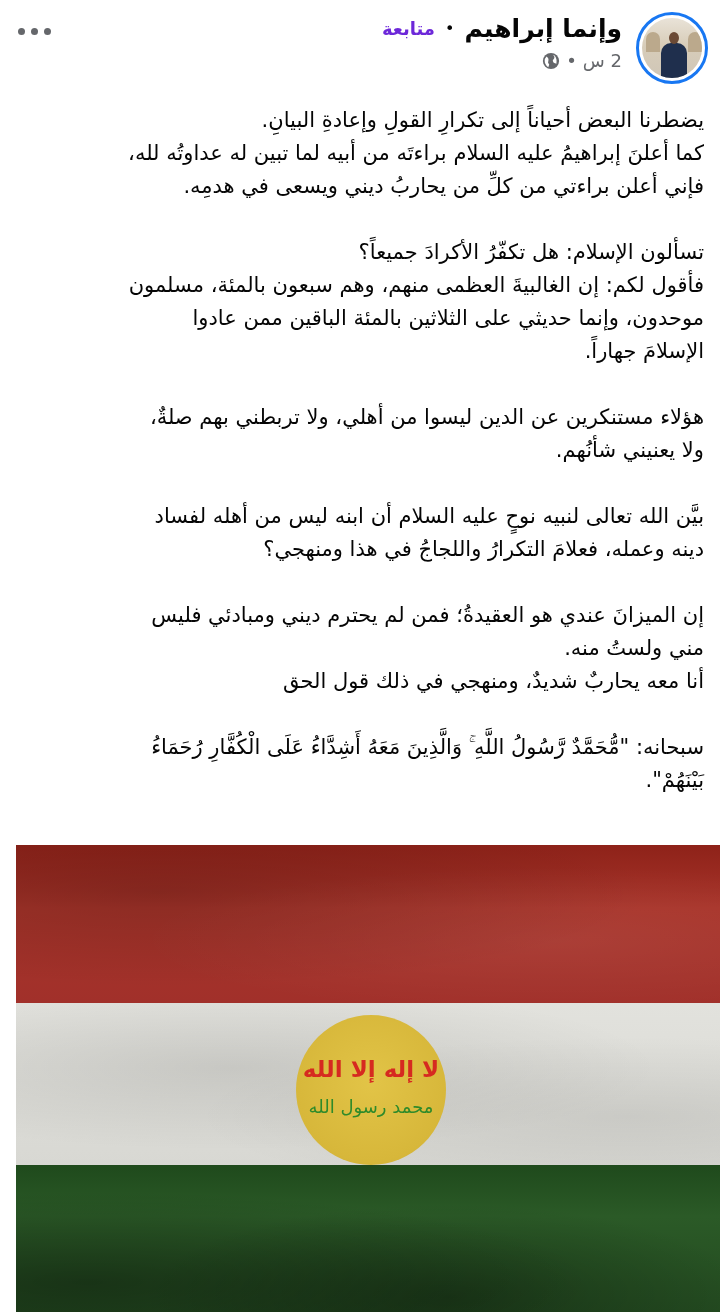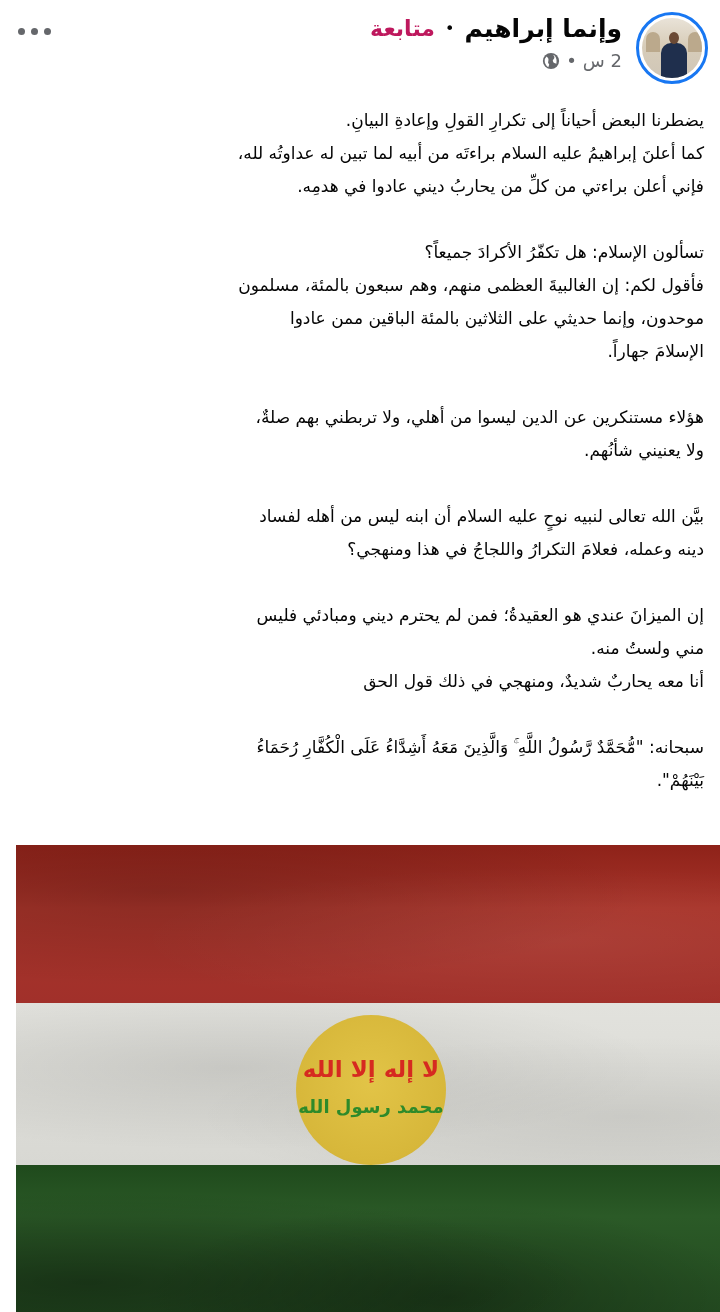--- a/index.html
+++ b/index.html
@@ -18,35 +18,35 @@
     .avatar .arch { position: absolute; top: 14px; width: 14px; height: 20px; border-radius: 7px 7px 0 0; background: #bba98c; }
     .avatar .person-head { position: absolute; left: 27px; top: 14px; width: 10px; height: 12px; border-radius: 50%; background: #6b4a35; }
     .avatar .person-body { position: absolute; left: 19px; top: 25px; width: 26px; height: 40px; border-radius: 10px 10px 0 0; background: #1f2f4d; }
 
     .name-row {
       position: absolute; right: 98px; top: 14px; display: flex; align-items: center;
       direction: rtl; gap: 10px;
     }
     .author-name { font-size: 25px; font-weight: bold; color: #050505; }
     .dot-sep { font-size: 16px; color: #050505; }
-    .follow-link { font-size: 22px; font-weight: bold; color: #be185d; }
+    .follow-link { font-size: 18px; font-weight: bold; color: #6d28d9; }
 
     .meta-row {
       position: absolute; right: 98px; top: 50px; display: flex; align-items: center;
       direction: rtl; gap: 6px; color: #65676b; font-size: 18px;
     }
     .globe-icon { width: 18px; height: 18px; }
 
     .more-button { position: absolute; left: 14px; top: 24px; display: flex; gap: 6px; padding: 4px; cursor: pointer; }
     .more-button span { width: 7px; height: 7px; border-radius: 50%; background: #65676b; display: block; }
 
     .post-text {
       position: absolute; top: 104px; right: 16px; width: 690px;
       direction: rtl; text-align: right;
-      font-family: "DejaVu Sans", sans-serif; font-size: 17px; line-height: 33px; color: #050505;
+      font-family: "DejaVu Sans", sans-serif; font-size: 21px; line-height: 33px; color: #050505;
     }
     .post-text p { margin-bottom: 33px; white-space: normal; }
     .post-text p .ln { display: block; }
 
     .post-image { position: absolute; top: 845px; left: 16px; width: 720px; height: 467px; overflow: hidden; }
     .band { position: absolute; left: 0; width: 100%; }
     .band-red {
       top: 0; height: 158px;
       background:
         radial-gradient(ellipse at 20% 30%, rgba(0,0,0,0.18), transparent 60%),
@@ -67,21 +67,21 @@
         radial-gradient(ellipse at 60% 90%, rgba(0,0,0,0.3), transparent 50%),
         linear-gradient(180deg, #1f4a1c 0%, #2b5a27 35%, #234a20 100%);
     }
     .sun-emblem {
       position: absolute; left: 280px; top: 170px; width: 150px; height: 150px; border-radius: 50%;
       background: radial-gradient(circle at 50% 45%, #e2c447 0%, #d7b73a 70%, #ccaa32 100%);
       display: flex; flex-direction: column; align-items: center; justify-content: center;
       direction: rtl;
     }
     .emblem-line1 { font-size: 23px; font-weight: bold; color: #d62a20; margin-top: -8px; letter-spacing: 1px; }
-    .emblem-line2 { font-size: 18px; font-weight: bold; color: #2e8a2a; margin-top: 14px; }
+    .emblem-line2 { font-size: 18px; font-weight: normal; color: #2e8a2a; margin-top: 14px; }
   </style>
 </head>
 <body>
 
 <div class="header">
   <div class="avatar-ring">
     <div class="avatar">
       <div class="arch" style="left:4px"></div>
       <div class="arch" style="left:46px"></div>
       <div class="person-body"></div>
@@ -109,21 +109,21 @@
     <span></span>
     <span></span>
     <span></span>
   </div>
 </div>
 
 <div class="post-text">
   <p>
     <span class="ln">يضطرنا البعض أحياناً إلى تكرارِ القولِ وإعادةِ البيانِ.</span>
     <span class="ln">كما أعلنَ إبراهيمُ عليه السلام براءتَه من أبيه لما تبين له عداوتُه لله،</span>
-    <span class="ln">فإني أعلن براءتي من كلِّ من يحاربُ ديني عادوا في هدمِه.</span>
+    <span class="ln">فإني أعلن براءتي من كلِّ من يحاربُ ديني ويسعى في هدمِه.</span>
   </p>
   <p>
     <span class="ln">تسألون الإسلام: هل تكفّرُ الأكرادَ جميعاً؟</span>
     <span class="ln">فأقول لكم: إن الغالبيةَ العظمى منهم، وهم سبعون بالمئة، مسلمون</span>
     <span class="ln">موحدون، وإنما حديثي على الثلاثين بالمئة الباقين ممن عادوا</span>
     <span class="ln">الإسلامَ جهاراً.</span>
   </p>
   <p>
     <span class="ln">هؤلاء مستنكرين عن الدين ليسوا من أهلي، ولا تربطني بهم صلةٌ،</span>
     <span class="ln">ولا يعنيني شأنُهم.</span>

